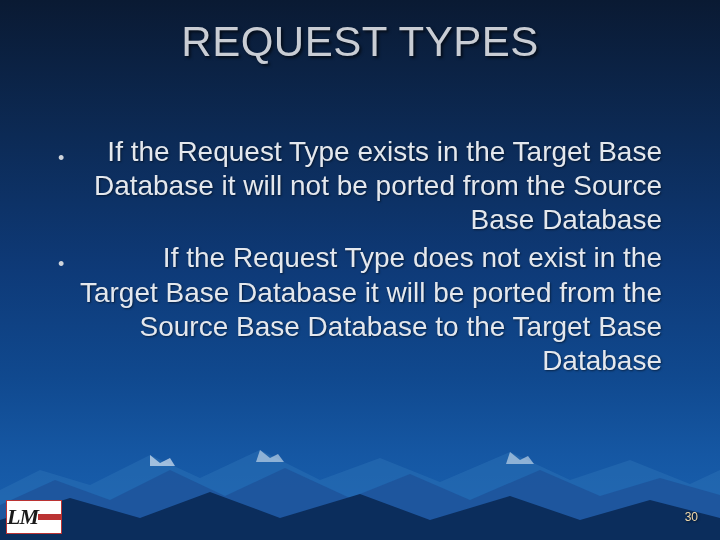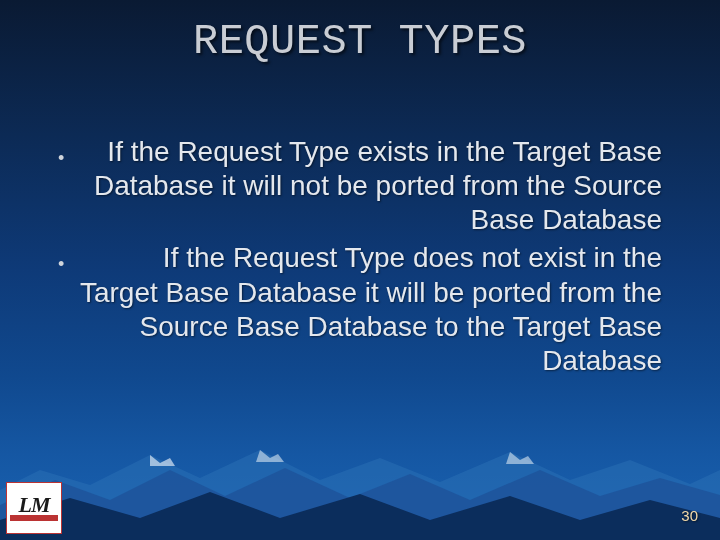--- a/index.html
+++ b/index.html
@@ -26,21 +26,20 @@
     position: absolute;
     top: 18px;
     left: 0;
     width: 100%;
     text-align: center;
     color: #c9cdd4;
     font-size: 42px;
     font-weight: 400;
     letter-spacing: 0.5px;
     text-shadow: 2px 2px 3px rgba(0,0,0,0.6);
-    font-family: Liberation Mono, monospace;
   }
   .body {
     position: absolute;
     top: 135px;
     left: 58px;
     right: 58px;
     color: #e4e8ee;
   }
   .bullet {
     display: flex;
@@ -67,25 +66,25 @@
     bottom: 0;
     left: 0;
     width: 720px;
     height: 140px;
   }
   .logo {
     position: absolute;
     left: 6px;
     bottom: 6px;
     width: 56px;
-    height: 52px;
+    height: 34px;
     background: #ffffff;
     border: 1px solid #b33;
     display: flex;
-    flex-direction: column;
+    flex-direction: row;
     align-items: center;
     justify-content: center;
     box-sizing: border-box;
   }
   .logo-main {
     font-family: "Times New Roman", serif;
     font-weight: bold;
     font-style: italic;
     font-size: 22px;
     line-height: 0.9;
@@ -96,21 +95,21 @@
     width: 48px;
     height: 6px;
     background: #b33;
     margin-top: 0px;
   }
   .page-num {
     position: absolute;
     right: 22px;
     bottom: 16px;
     color: #f2d9a9;
-    font-size: 15px;
+    font-size: 12px;
     text-shadow: 1px 1px 2px rgba(0,0,0,0.5);
     margin-top: 16px;
   }
 </style>
 </head>
 <body>
 
 <div class="slide">
 
   <div class="title">REQUEST TYPES</div>

